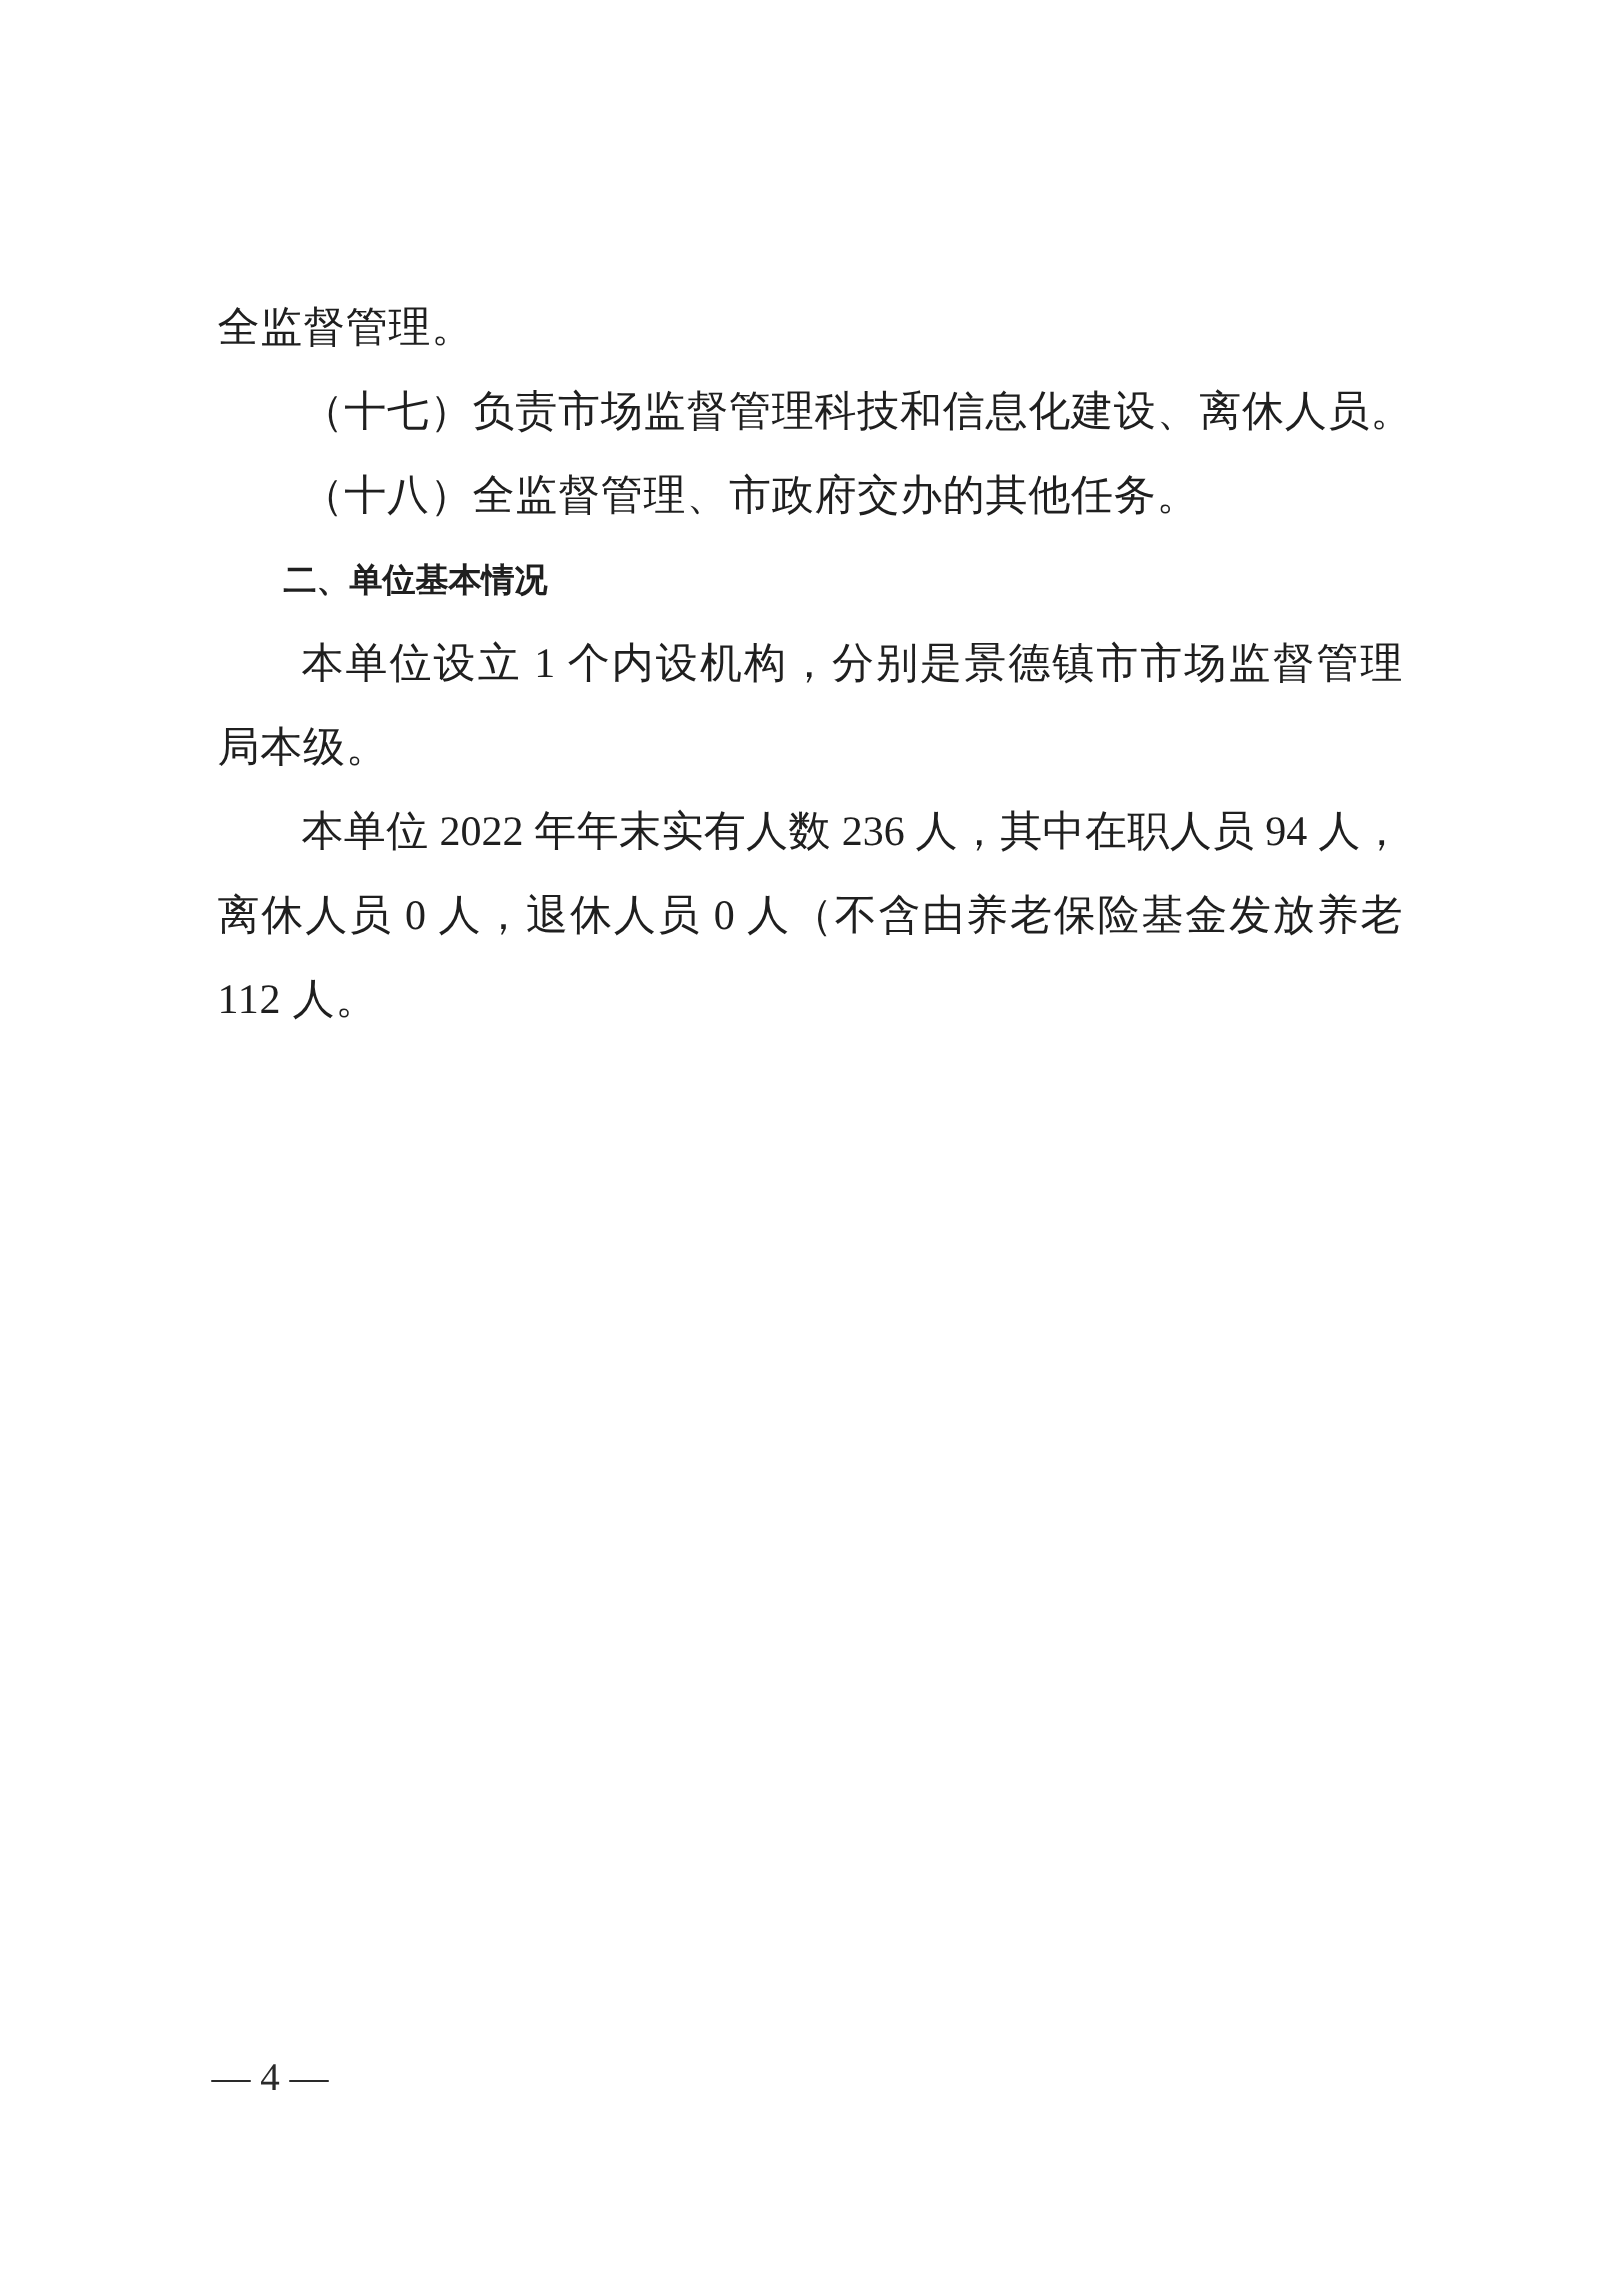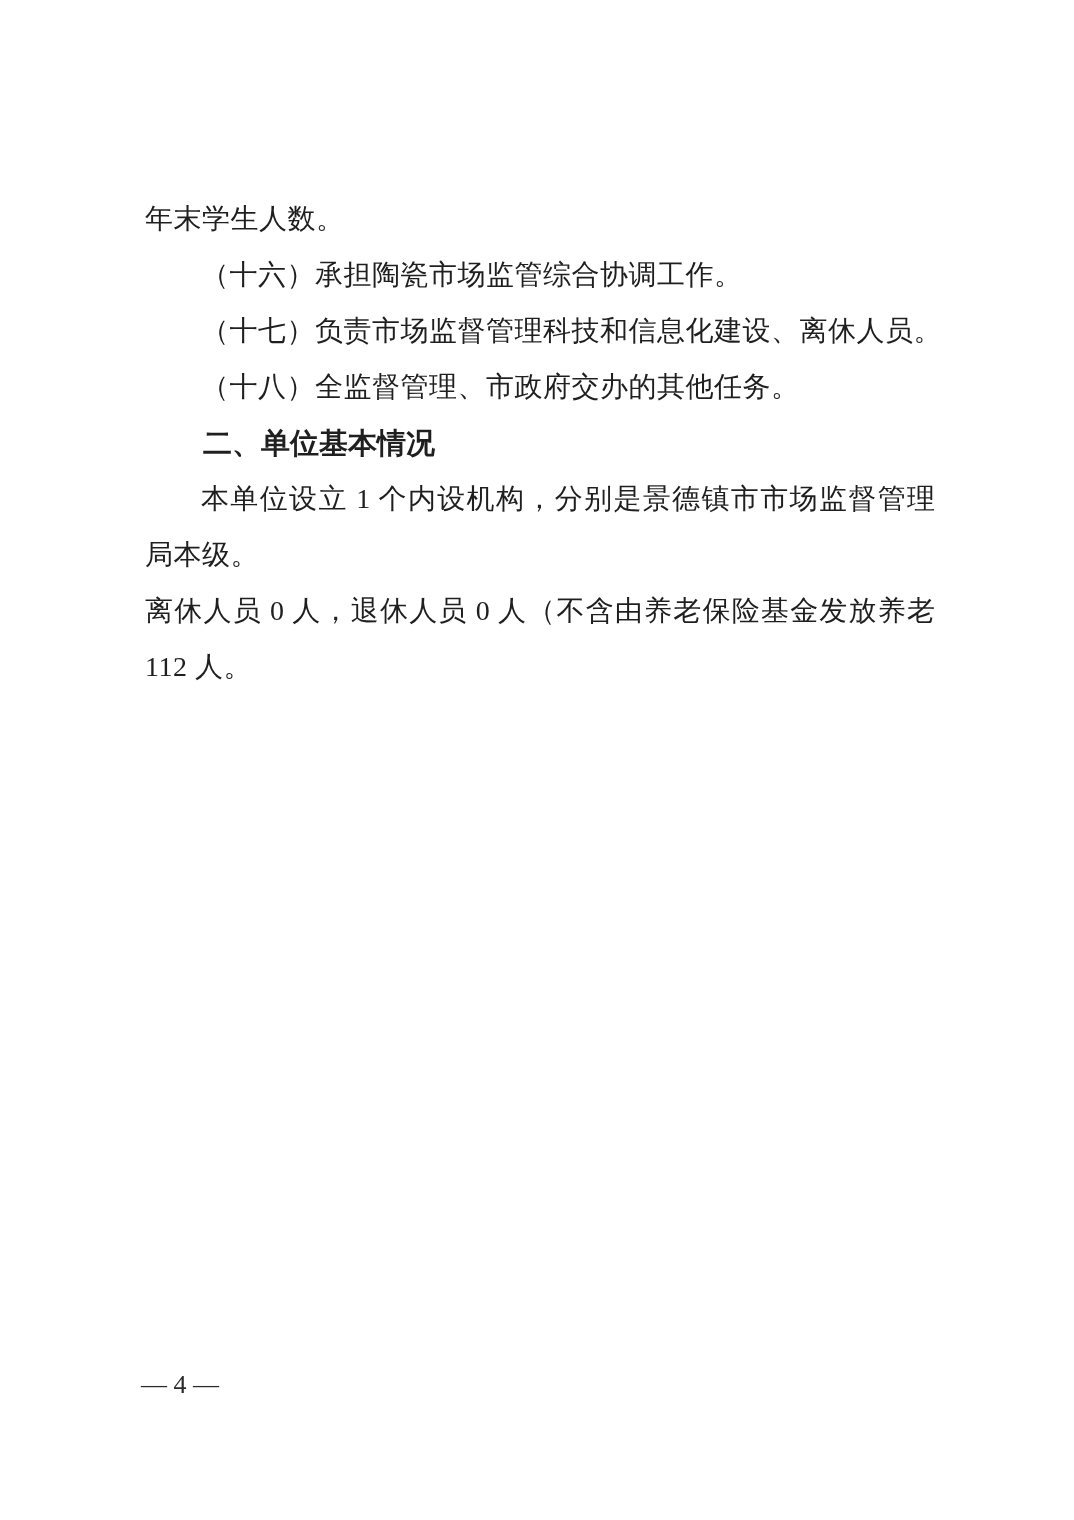--- a/index.html
+++ b/index.html
@@ -35,42 +35,42 @@
     text-align: justify;
     text-align-last: justify;
     letter-spacing: 0;
   }
   .line.indent {
     text-indent: 2em;
   }
   .line.heading {
     font-family: "Liberation Sans", sans-serif;
     font-weight: bold;
-    font-size: 29px;
+    font-size: 22px;
     letter-spacing: 0;
   }
   .footer {
     position: absolute;
     left: 141px;
     top: 1371px;
     font-size: 26px;
     line-height: 28px;
     color: #2a2a2a;
     font-family: "Liberation Serif", serif;
   }
 </style>
 </head>
 <body>
 
 <div class="page">
   <div class="content">
-    <div class="line">年末学生人数。</div>
-    <div class="line indent">（十六）承担陶瓷市场监管综合协调工作。</div>
+    <div class="line">全监督管理。</div>
     <div class="line indent">（十七）负责市场监督管理科技和信息化建设、离休人员。</div>
     <div class="line indent">（十八）全监督管理、市政府交办的其他任务。</div>
     <div class="line indent heading">二、单位基本情况</div>
     <div class="line indent fill">本单位设立 1 个内设机构，分别是景德镇市市场监督管理</div>
     <div class="line">局本级。</div>
+    <div class="line indent fill">本单位 2022 年年末实有人数 236 人，其中在职人员 94 人，</div>
     <div class="line fill">离休人员 0 人，退休人员 0 人（不含由养老保险基金发放养老</div>
     <div class="line">112 人。</div>
   </div>
   <div class="footer">— 4 —</div>
 </div>
 
 </body></html>

